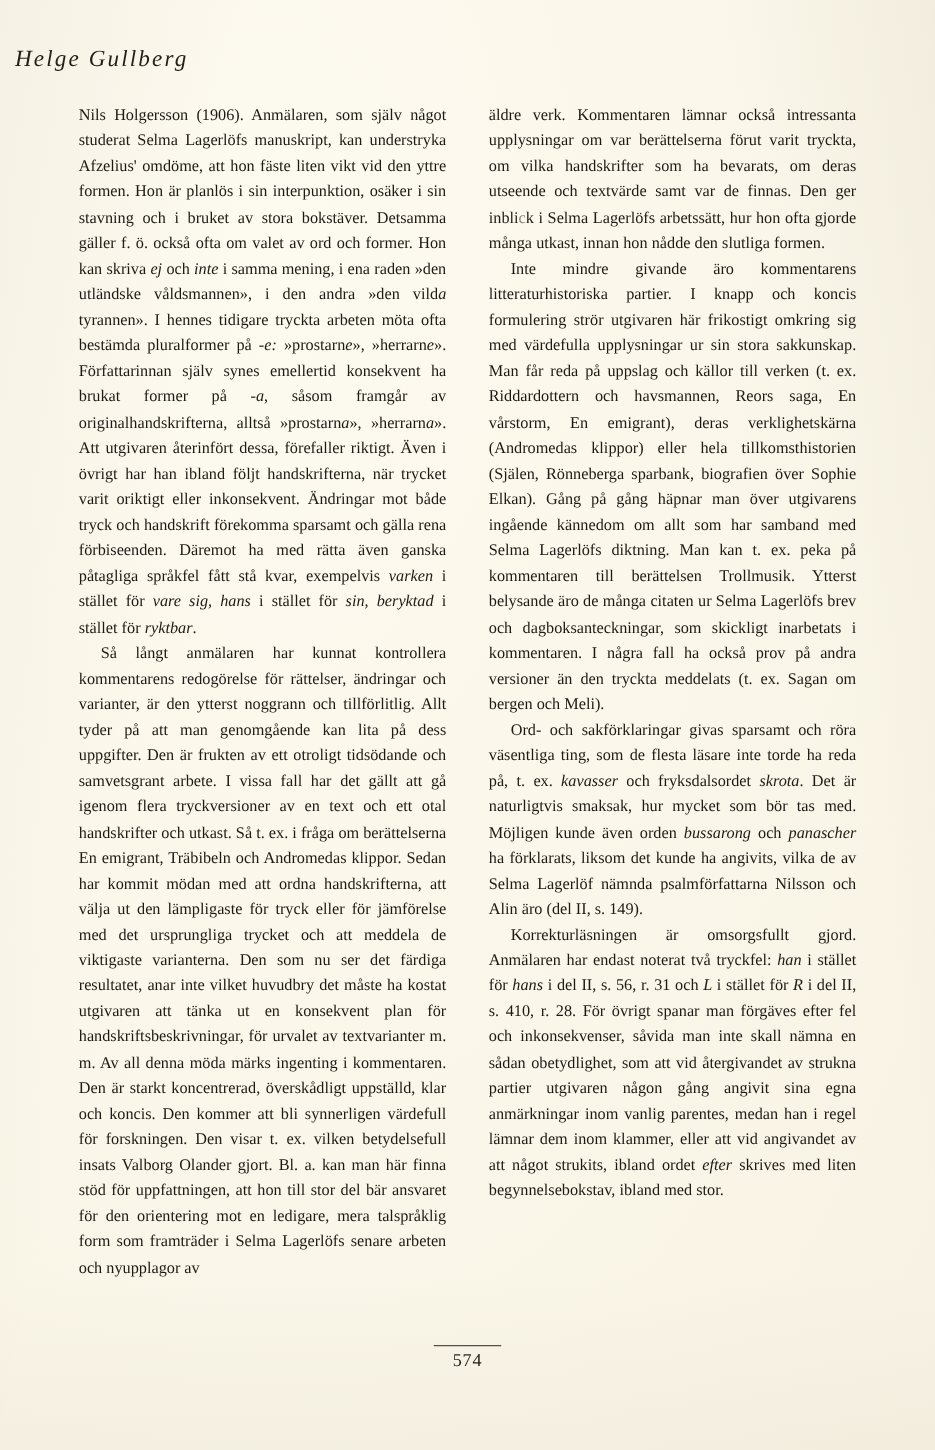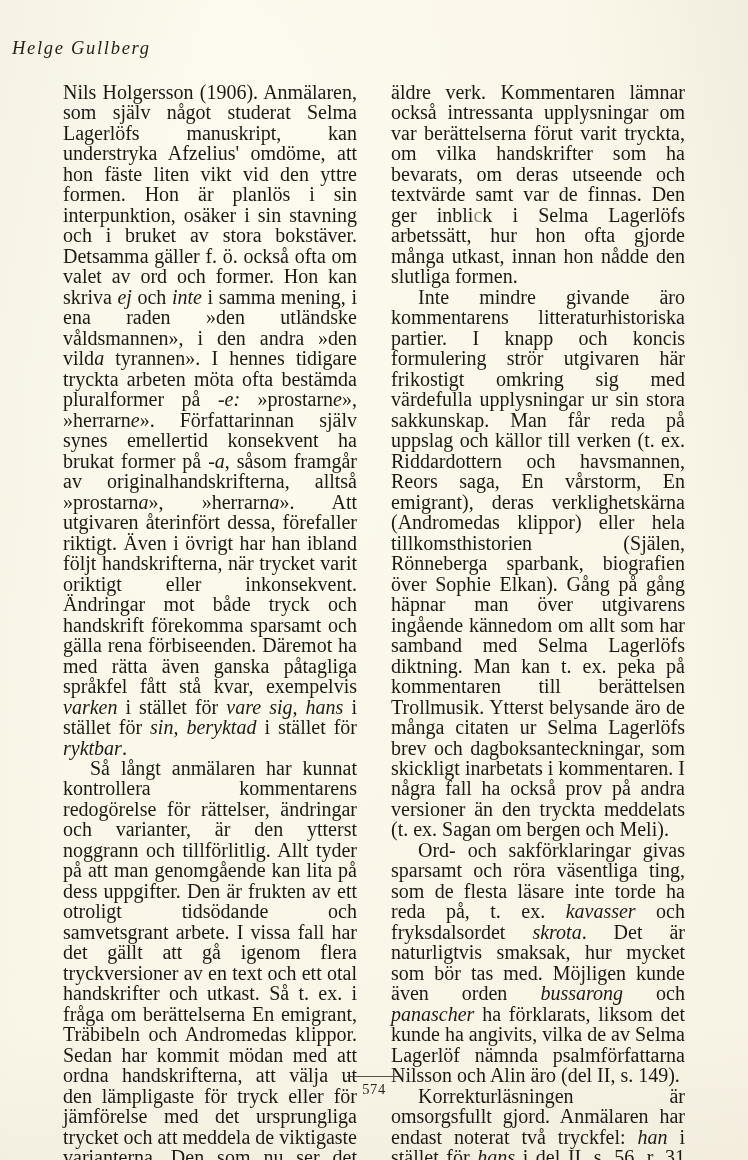--- a/index.html
+++ b/index.html
@@ -48,21 +48,21 @@
     width: 622px;
     display: flex;
     gap: 34px;
   }
   .col {
     width: 294px;
   }
 
   .col p {
     margin: 0;
-    font-size: 20px;
+    font-size: 13px;
     line-height: 20.48px;
     text-align: justify;
     text-justify: inter-word;
     hyphens: manual;
     color: #1d1a16;
     text-rendering: optimizeLegibility;
   }
   .col p + p {
     text-indent: 1.35em;
   }

